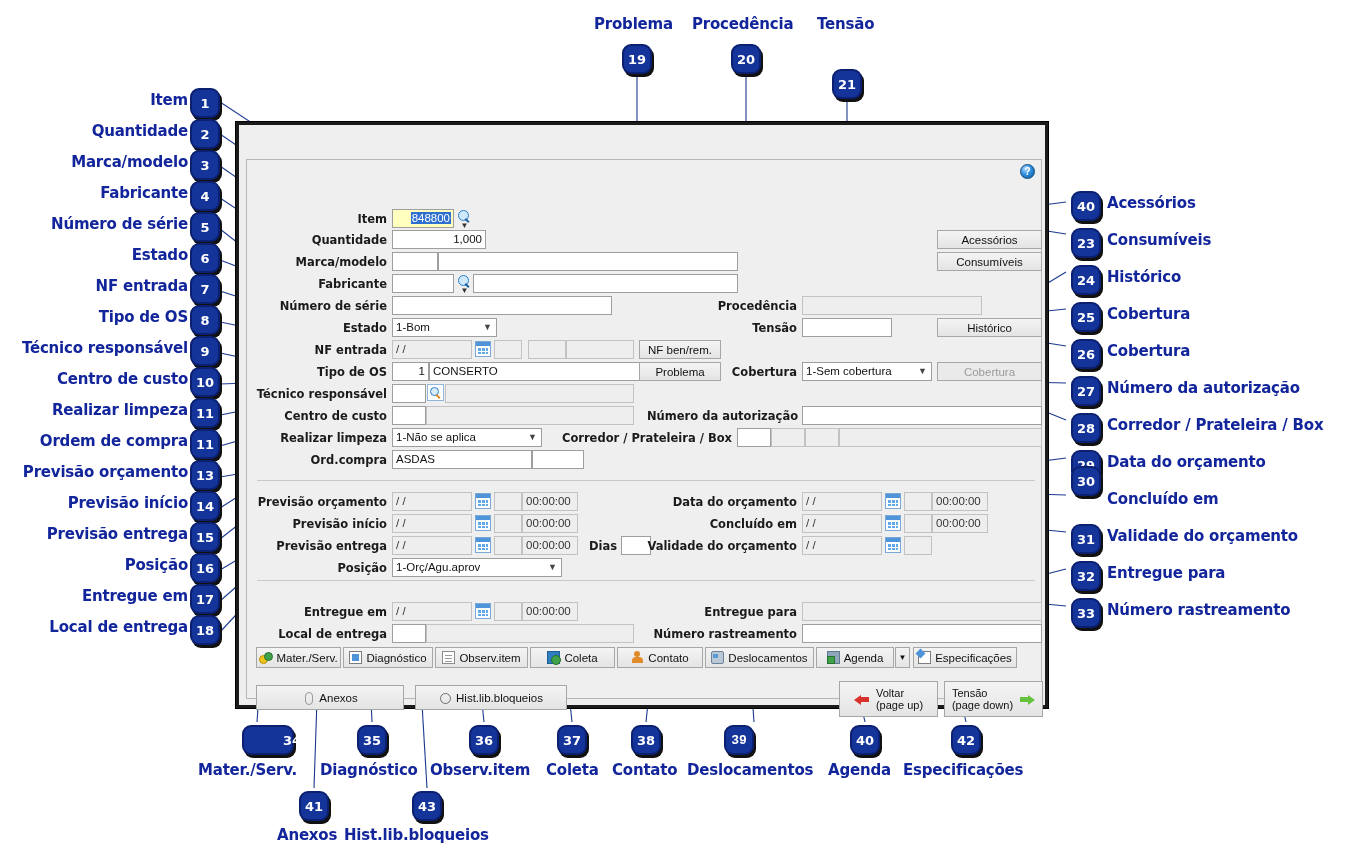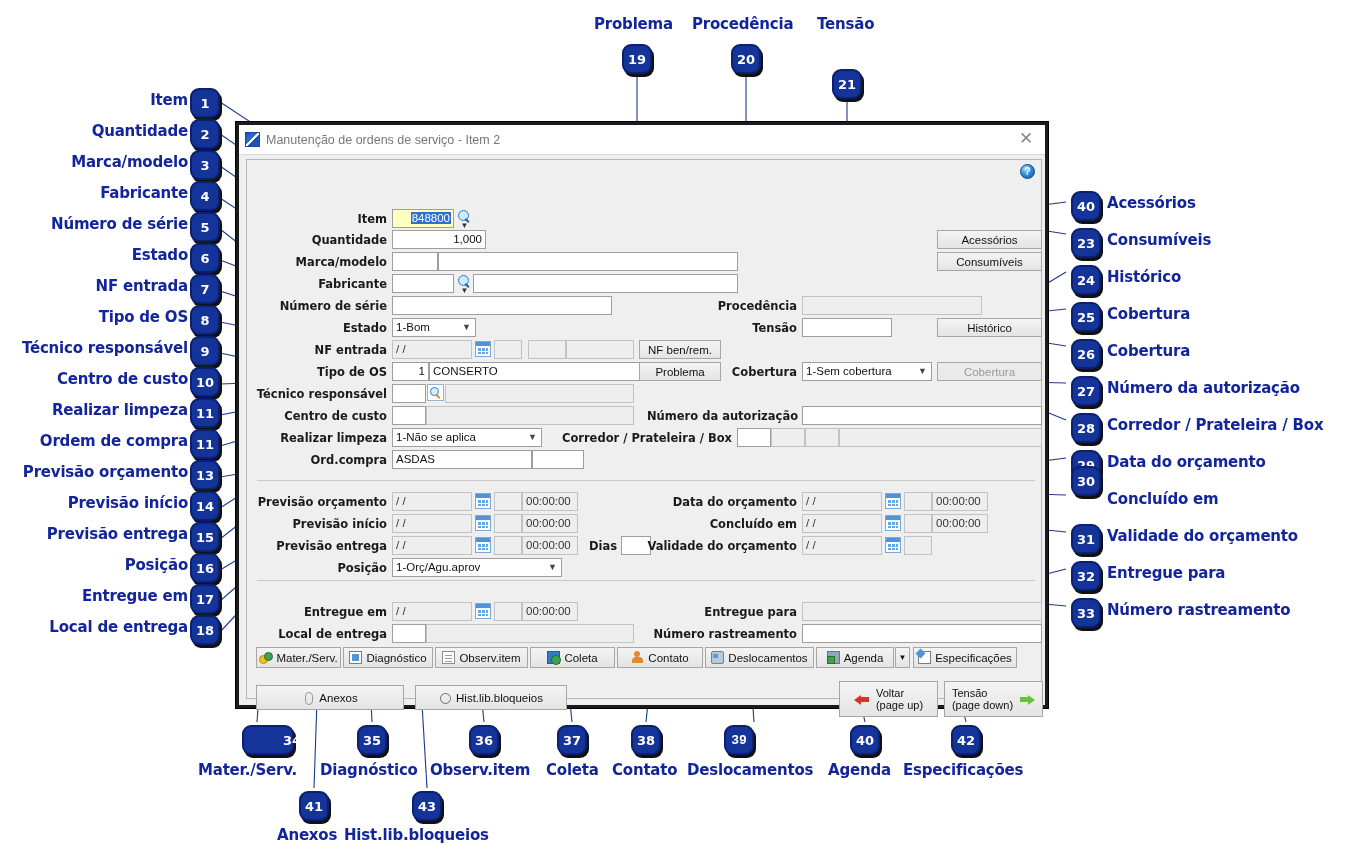--- a/index.html
+++ b/index.html
@@ -371,25 +371,20 @@
 <div class="ann-label" style="left:828px;top:763px;">Agenda</div>
 <div class="badge" style="left:951px;top:725px;">42</div>
 <div class="ann-label" style="left:903px;top:763px;">Especificações</div>
 <div class="badge" style="left:299px;top:791px;">41</div>
 <div class="ann-label" style="left:277px;top:828px;">Anexos</div>
 <div class="badge" style="left:412px;top:791px;">43</div>
 <div class="ann-label" style="left:344px;top:828px;">Hist.lib.bloqueios</div>
 
 <div id="dialog">
 
-  <div class="titlebar">
-    <div class="title-ico"></div>
-    <div class="title-text">Manutenção de ordens de serviço - Item  2</div>
-    <div class="title-close">✕</div>
-  </div>
 
   <div class="client">
     <div class="helpbtn">?</div>
 
     <div class="lbl" style="left:40px;top:50px;width:100px;">Item</div>
     <div class="fld yellow" style="left:145px;top:49px;width:62px;"><span class="sel-txt">848800</span></div>
     <div class="lensico" style="left:211px;top:50px;"></div>
     <div class="dnarrow" style="left:213px;top:62px;">▼</div>
 
     <div class="lbl" style="left:40px;top:71px;width:100px;">Quantidade</div>
@@ -402,21 +397,21 @@
     <div class="lbl" style="left:30px;top:115px;width:110px;">Fabricante</div>
     <div class="fld" style="left:145px;top:114px;width:62px;"></div>
     <div class="lensico" style="left:211px;top:115px;"></div>
     <div class="dnarrow" style="left:213px;top:127px;">▼</div>
     <div class="fld" style="left:226px;top:114px;width:265px;"></div>
 
     <div class="lbl" style="left:8px;top:137px;width:132px;">Número de série</div>
     <div class="fld" style="left:145px;top:136px;width:220px;"></div>
 
     <div class="lbl" style="left:40px;top:159px;width:100px;">Estado</div>
-    <div class="combo" style="left:145px;top:158px;width:84px;">
+    <div class="combo" style="left:145px;top:158px;width:105px;">
       <span>1-Bom</span>
       <span class="arrow">▼</span>
     </div>
 
     <div class="lbl" style="left:30px;top:181px;width:110px;">NF entrada</div>
     <div class="fld ro" style="left:145px;top:180px;width:80px;">/  /</div>
     <div class="calico" style="left:228px;top:181px;"></div>
     <div class="fld ro" style="left:247px;top:180px;width:28px;"></div>
     <div class="fld ro" style="left:281px;top:180px;width:38px;"></div>
     <div class="fld ro" style="left:319px;top:180px;width:68px;"></div>

